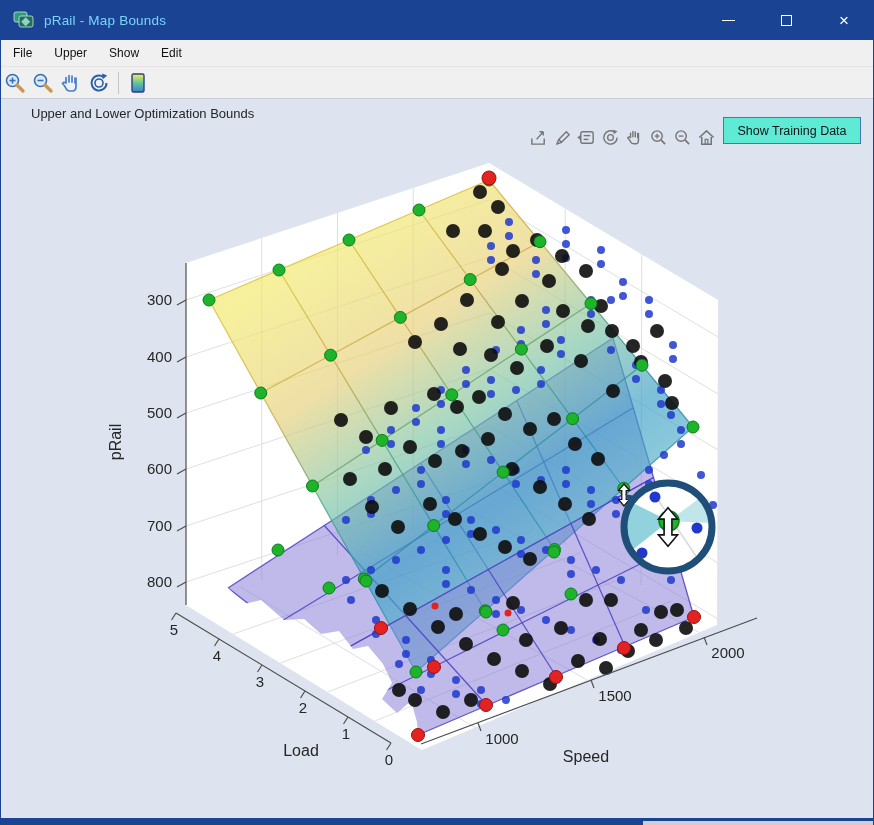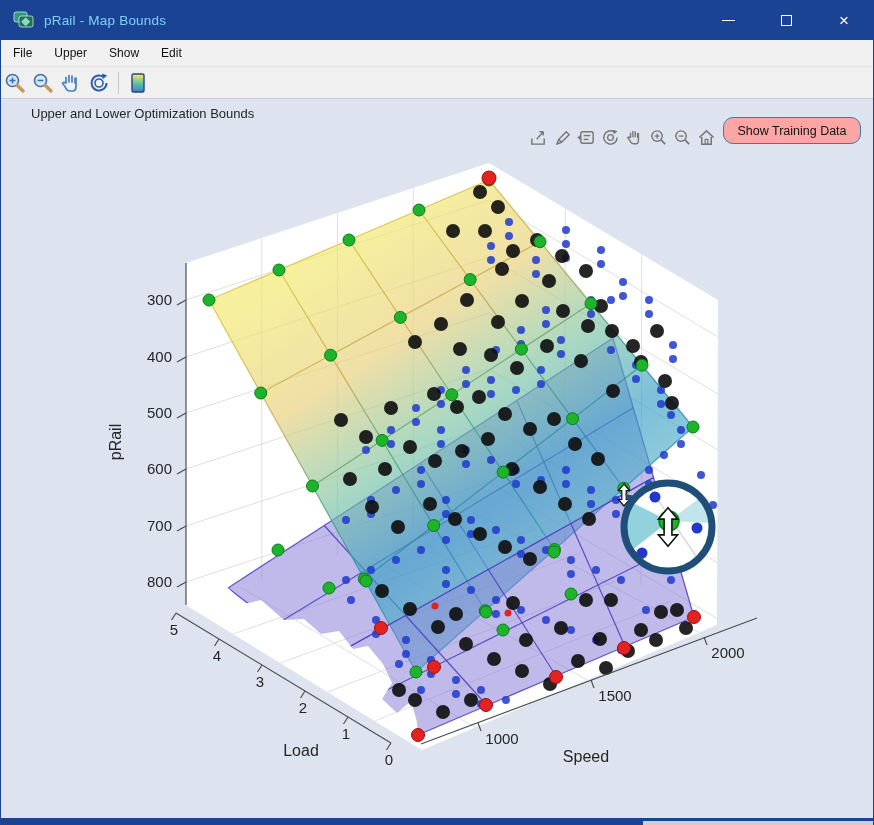--- a/index.html
+++ b/index.html
@@ -21,21 +21,21 @@
   .menu-item{font-size:12px;color:#111;padding:0 10px;margin-left:2px;}
   .toolbar{position:absolute;left:0;top:67px;width:100%;height:32px;background:#f0f0f0;border-bottom:1px solid #c9cfd8;display:flex;align-items:center;}
   .tbtn{width:28px;height:26px;display:flex;align-items:center;justify-content:center;}
   .tsep{width:1px;height:22px;background:#c6c6c6;margin:0 5px;}
   .content{position:absolute;left:0;top:99px;width:874px;height:719px;background:#dde4ef;}
   .plot-header{position:absolute;left:30px;top:7px;font-size:13px;color:#262626;}
   .axtools{position:absolute;left:527px;top:28px;display:flex;gap:3px;}
   .axbtn{width:21px;height:21px;display:flex;align-items:center;justify-content:center;}
   .show-btn{
     position:absolute;left:722px;top:18px;width:138px;height:27px;
-    background:#fca5a5;border:1.5px solid #4179ae;border-radius:10px;
+    background:#5eead4;border:1.5px solid #4179ae;border-radius:0;
     font-size:12.5px;color:#141414;display:flex;align-items:center;justify-content:center;
     font-family:"Liberation Sans",sans-serif;
   }
   .plot-svg{position:absolute;left:0;top:0;}
   .bottom-border{position:absolute;left:0;top:818px;width:874px;height:7px;background:#1a4493;}
   .bottom-grip{position:absolute;left:642px;top:821px;width:232px;height:4px;background:#cfcfcf;}
 </style>
 </head>
 <body>
 

